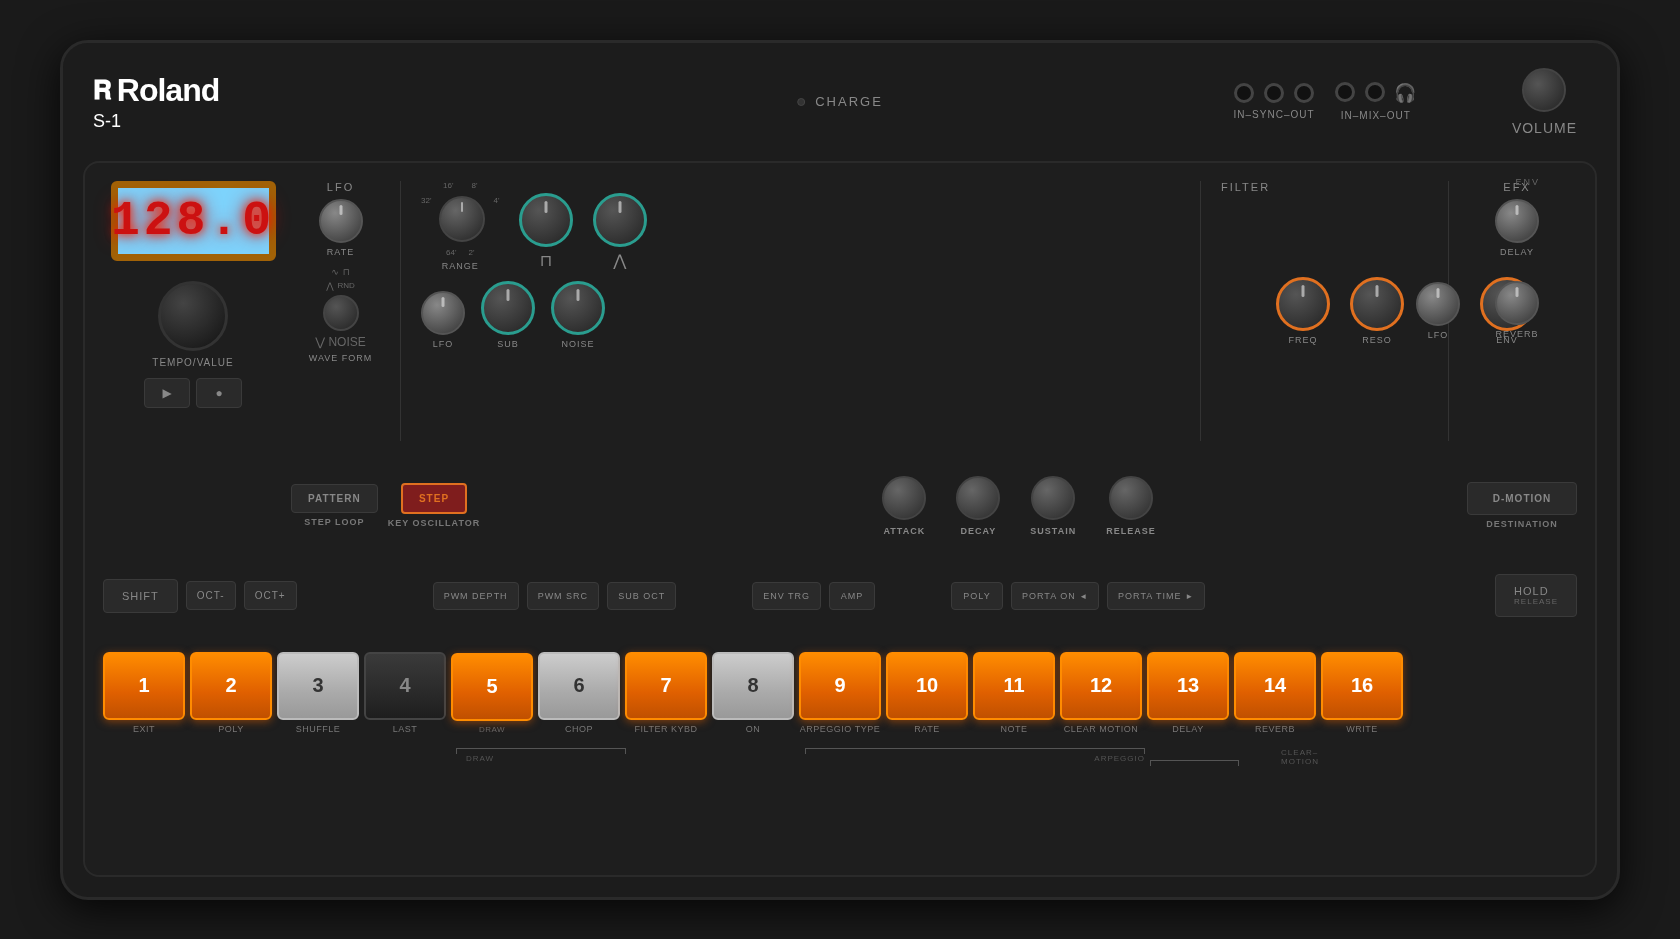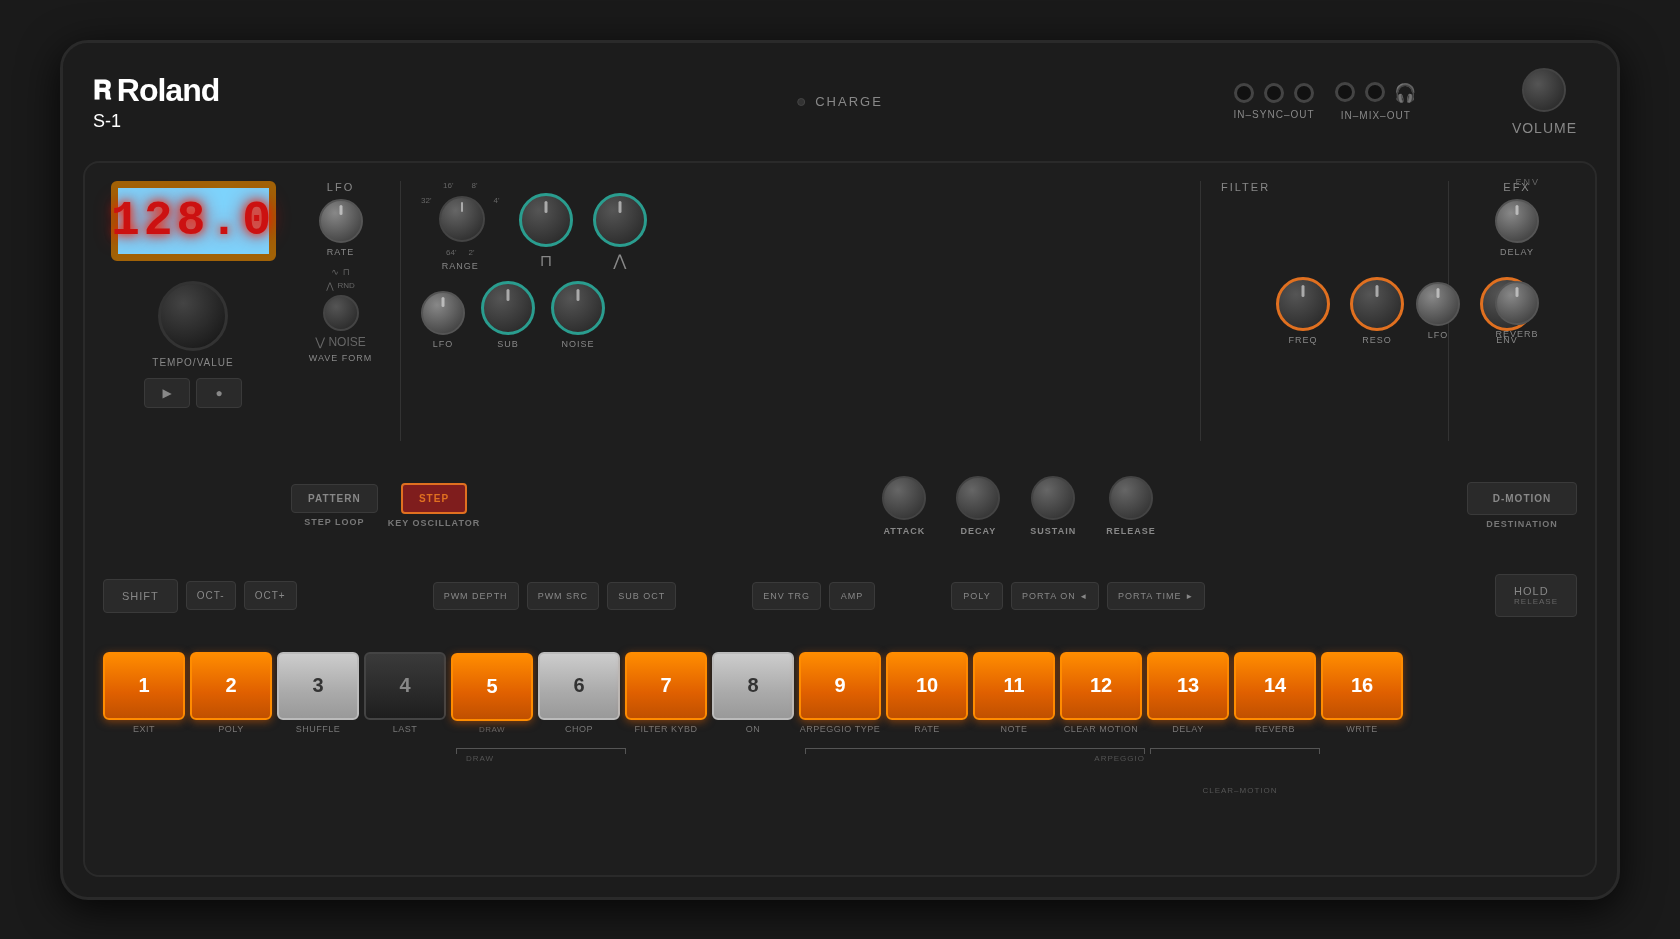--- a/index.html
+++ b/index.html
@@ -923,20 +923,20 @@
         <span style="color:#555;font-size:8px;letter-spacing:1px;margin-left:10px;">DRAW</span>
       </div>
       <div style="width:82px;text-align:center;"></div>
       <div style="width:82px;text-align:center;"></div>
 
       <div style="display:flex;flex-direction:column;align-items:flex-end;width:340px;">
         <div style="display:flex;width:100%;height:6px;border-left:1px solid #555;border-top:1px solid #555;border-right:1px solid #555;"></div>
         <span style="color:#555;font-size:8px;letter-spacing:1px;margin-left:40px;">ARPEGGIO</span>
       </div>
 
-      <div style="display:flex;flex-direction:column;align-items:center;width:170px;gap:32px;">
+      <div style="display:flex;flex-direction:row;align-items:flex-end;width:170px;gap:32px;">
         <div style="display:flex;width:100%;height:6px;border-left:1px solid #555;border-top:1px solid #555;border-right:1px solid #555;"></div>
         <span style="color:#555;font-size:8px;letter-spacing:1px;margin-left:10px;">CLEAR–MOTION</span>
       </div>
     </div>
 
   </div>
 </div>
 
 </body></html>

